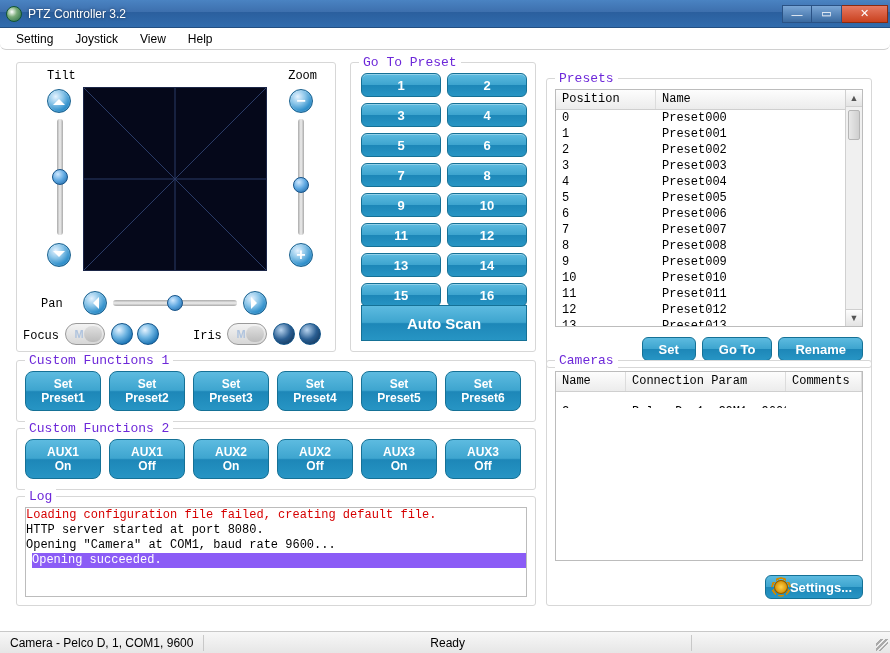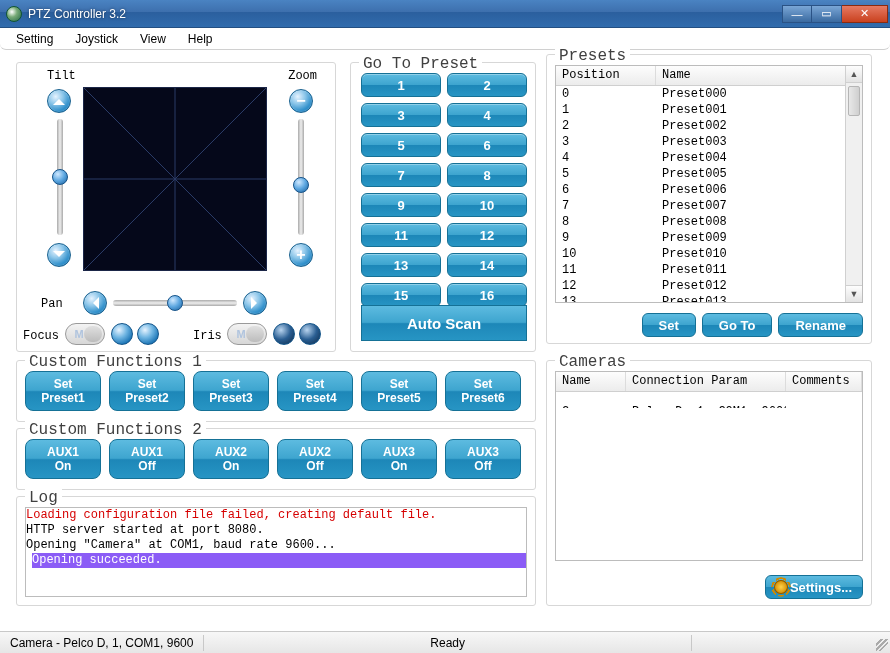--- a/index.html
+++ b/index.html
@@ -57,21 +57,21 @@
   background:#fff;
 }
 
 .gb{
   position:absolute;
   border:1px solid #d7d7d7;
   border-radius:3px;
 }
 .gb > .lab{
   position:absolute; top:-8px; left:8px;
-  background:#fff; padding:0 4px; font-size:16px; color:#404040;
+  background:#fff; padding:0 4px; font-size:13px; color:#6d28d9;
   font-family: "Courier New", monospace;
 }
 
 #ptz{ left:16px; top:12px; width:320px; height:290px; }
 #ptz .tiltlbl,#ptz .zoomlbl{
   position:absolute; top:6px; font-family:"Courier New",monospace; font-size:12px;
 }
 #ptz .tiltlbl{ left:30px; } #ptz .zoomlbl{ right:18px; }
 
 .joyview{
@@ -153,21 +153,21 @@
 }
 .autoscan{
   position:absolute;left:10px;bottom:10px;width:166px;height:36px;
   border-radius:0;
   background:linear-gradient(#5dbbe0 0%,#3ea5cf 48%,#1d87b8 52%,#2795c4 100%);
   border:1px solid #157196;color:#fff;font-weight:bold;font-size:15px;
   display:flex;align-items:center;justify-content:center;
 }
 
 
-#presets{ left:546px; top:4px; width:326px; height:290px; }
+#presets{ left:546px; top:28px; width:326px; height:290px; }
 .tbl{
   position:absolute;left:8px;top:10px;right:8px;height:238px;
   border:1px solid #bcbcbc;background:#fff;overflow:hidden;
   display:flex;flex-direction:column;
 }
 .thdr{display:flex;height:20px;background:linear-gradient(#fdfdfd,#ececec);border-bottom:1px solid #cfcfcf;font-family:"Courier New",monospace;}
 .thdr .c{padding:2px 6px;border-right:1px solid #dcdcdc;}
 .tbody{flex:1;overflow:hidden;position:relative;font-family:"Courier New",monospace;}
 .trow{display:flex;height:16px;line-height:16px;}
 .trow .c{padding:0 6px;white-space:nowrap;overflow:hidden;}

